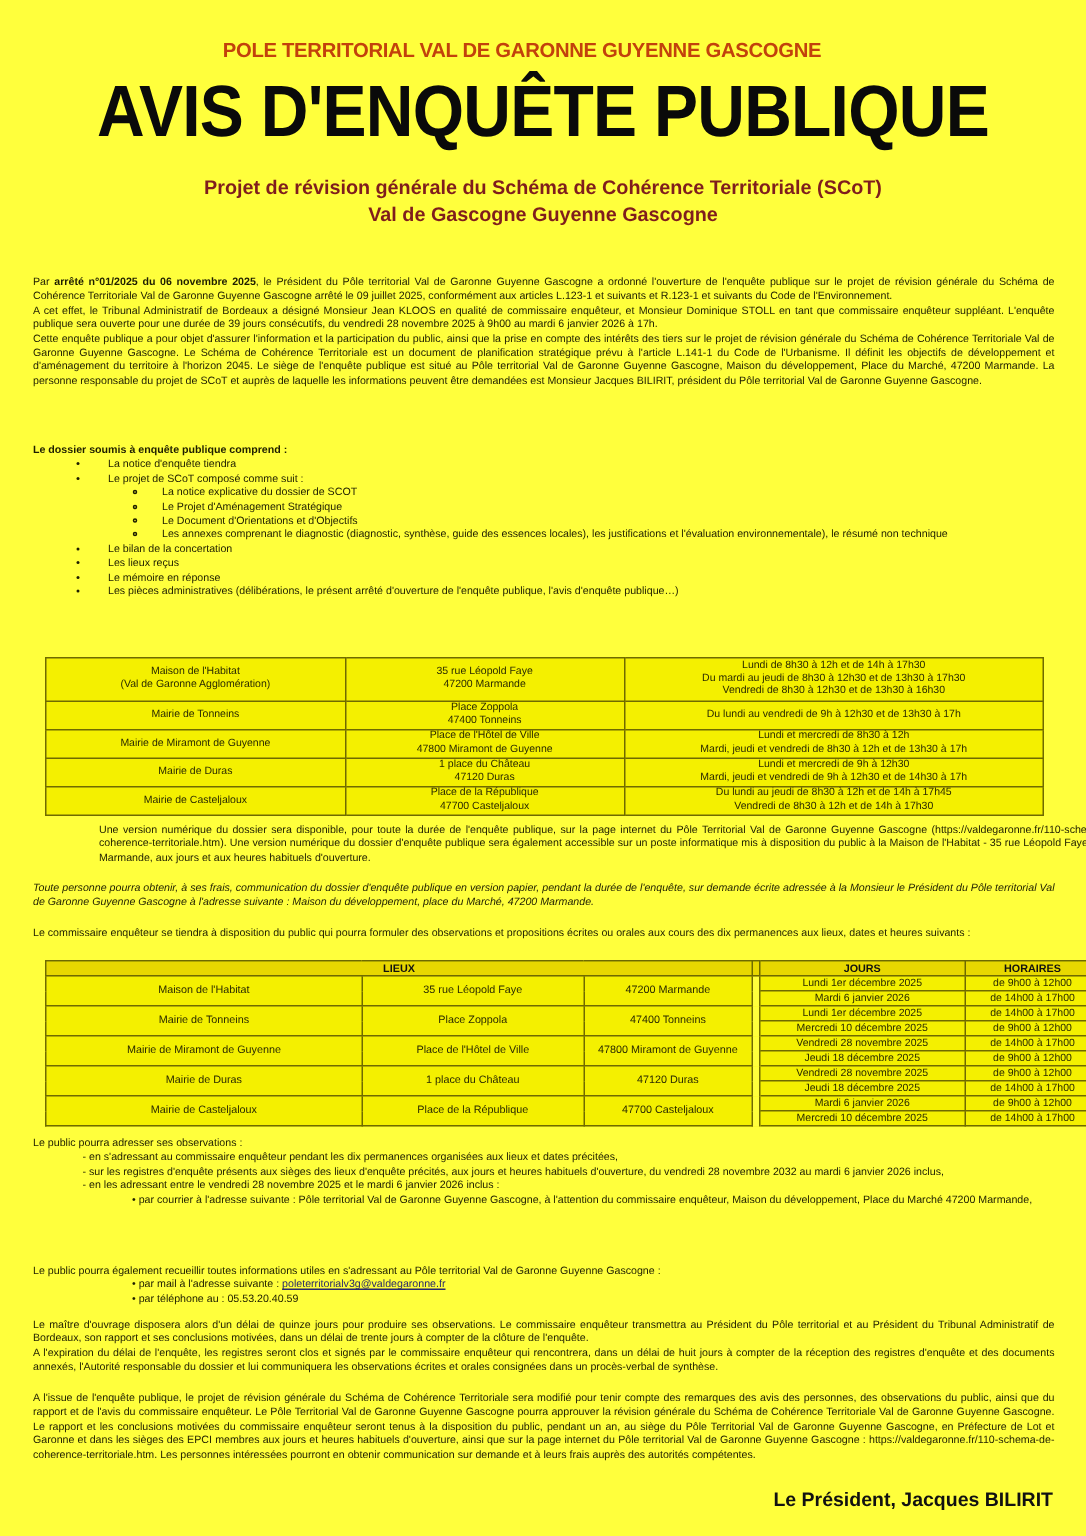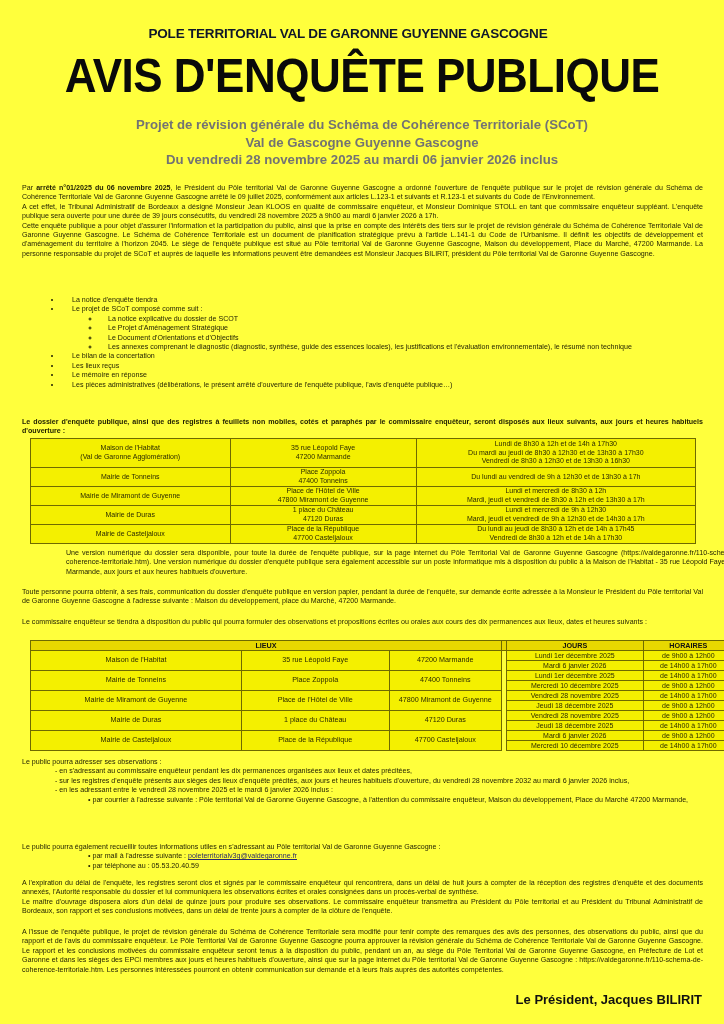--- a/index.html
+++ b/index.html
@@ -5,31 +5,31 @@
   html, body { margin: 0; padding: 0; }
   body {
     width: 724px; height: 1024px; overflow: hidden;
     background: #ffff3c;
     font-family: "Liberation Sans", sans-serif;
     color: #1a1a00;
   }
   .page { position: relative; width: 724px; height: 1024px; }
   .org {
     position: absolute; top: 26px; left: 0; width: 696px;
-    text-align: center; font-weight: bold; font-size: 13.5px; color: #0f172a;
+    text-align: center; font-weight: bold; font-size: 13.5px; color: #c2410c;
     letter-spacing: -0.2px;
   }
   .title {
     position: absolute; top: 50px; left: 0; width: 724px;
     text-align: center; font-weight: bold; font-size: 44px; color: #0a0a0a;
     letter-spacing: -0.5px; transform: scaleY(1.1);
   }
   .subtitle {
     position: absolute; top: 116px; left: 0; width: 724px;
-    text-align: center; font-weight: bold; font-size: 13.2px; line-height: 17.5px; color: #737373;
+    text-align: center; font-weight: bold; font-size: 13.2px; line-height: 17.5px; color: #7f1d1d;
   }
   .body {
     position: absolute; left: 22px; width: 681px;
     font-size: 7.1px; line-height: 9.4px; color: #1e1e00;
     text-align: justify;
   }
   .body p { margin: 0; }
   .b { font-weight: bold; }
   .intro { top: 184px; }
   .dossier { top: 296px; }
@@ -39,21 +39,21 @@
   ul.l2 { margin: 0; padding-left: 28px; list-style: circle; }
   ul.l2 li { padding-left: 8px; }
   .reg-head { top: 418px; font-weight: bold; }
   table { border-collapse: collapse; font-size: 7px; color: #2a2a00; }
   td, th { border: 1px solid #6f6a00; text-align: center; padding: 0 2px; }
   .t1 { position: absolute; top: 438px; left: 30px; width: 666px; background: #f4f000; }
   .t1 td { line-height: 8.6px; }
   .t1 .r-habitat td { height: 28px; }
   .t1 .r td { height: 18px; }
   .numerique { top: 549px; margin-left: 44px; }
-  .papier { top: 588px; }
+  .papier { top: 588px; font-style: italic; }
   .perm { top: 618px; }
   .t2 { position: absolute; top: 640px; left: 30px; width: 704px; background: #f4f000; }
   .t2 th { background: #e8d800; font-weight: bold; font-size: 7.2px; height: 9px; line-height: 9px; color: #111; }
   .t2 td { height: 9px; line-height: 9px; }
   .t2 td.lieu { height: 19px; font-size: 7.2px; line-height: 8.4px; }
   .t2 td.sep { border-top: none; border-bottom: none; width: 4px; padding: 0; background: #ffff3c; border-left: 1px solid #6f6a00; border-right: 1px solid #6f6a00;}
   .observations { top: 758px; }
   .ind1 { padding-left: 33px; }
   .ind2 { padding-left: 66px; }
   a.mail { color: #2a2a6a; text-decoration: underline; }
@@ -66,48 +66,47 @@
 </style>
 </head>
 <body>
 
 <div class="page">
   <div class="org">POLE TERRITORIAL VAL DE GARONNE GUYENNE GASCOGNE</div>
   <div class="title">AVIS D'ENQUÊTE PUBLIQUE</div>
   <div class="subtitle">
     <div>Projet de révision générale du Schéma de Cohérence Territoriale (SCoT)</div>
     <div>Val de Gascogne Guyenne Gascogne</div>
-    <div>Du vendredi 28 novembre 2025 au mardi 06 janvier 2026 inclus</div>
   </div>
 
   <div class="body intro">
     <p><span>Par </span><span class="b">arrêté n°01/2025 du 06 novembre 2025</span><span>, le Président du Pôle territorial Val de Garonne Guyenne Gascogne a ordonné l'ouverture de l'enquête publique sur le projet de révision générale du Schéma de Cohérence Territoriale Val de Garonne Guyenne Gascogne arrêté le 09 juillet 2025, conformément aux articles L.123-1 et suivants et R.123-1 et suivants du Code de l'Environnement.</span></p>
     <p>A cet effet, le Tribunal Administratif de Bordeaux a désigné Monsieur Jean KLOOS en qualité de commissaire enquêteur, et Monsieur Dominique STOLL en tant que commissaire enquêteur suppléant. L'enquête publique sera ouverte pour une durée de 39 jours consécutifs, du vendredi 28 novembre 2025 à 9h00 au mardi 6 janvier 2026 à 17h.</p>
     <p>Cette enquête publique a pour objet d'assurer l'information et la participation du public, ainsi que la prise en compte des intérêts des tiers sur le projet de révision générale du Schéma de Cohérence Territoriale Val de Garonne Guyenne Gascogne. Le Schéma de Cohérence Territoriale est un document de planification stratégique prévu à l'article L.141-1 du Code de l'Urbanisme. Il définit les objectifs de développement et d'aménagement du territoire à l'horizon 2045. Le siège de l'enquête publique est situé au Pôle territorial Val de Garonne Guyenne Gascogne, Maison du développement, Place du Marché, 47200 Marmande. La personne responsable du projet de SCoT et auprès de laquelle les informations peuvent être demandées est Monsieur Jacques BILIRIT, président du Pôle territorial Val de Garonne Guyenne Gascogne.</p>
   </div>
 
   <div class="body dossier">
+    <p class="head">Le dossier soumis à enquête publique comprend :</p>
     <ul class="l1">
       <li>La notice d'enquête tiendra</li>
       <li><span>Le projet de SCoT composé comme suit :</span>
         <ul class="l2">
           <li>La notice explicative du dossier de SCOT</li>
           <li>Le Projet d'Aménagement Stratégique</li>
           <li>Le Document d'Orientations et d'Objectifs</li>
           <li>Les annexes comprenant le diagnostic (diagnostic, synthèse, guide des essences locales), les justifications et l'évaluation environnementale), le résumé non technique</li>
         </ul>
       </li>
       <li>Le bilan de la concertation</li>
       <li>Les lieux reçus</li>
       <li>Le mémoire en réponse</li>
       <li>Les pièces administratives (délibérations, le présent arrêté d'ouverture de l'enquête publique, l'avis d'enquête publique…)</li>
     </ul>
   </div>
 
-  <div class="body reg-head">Le dossier d'enquête publique, ainsi que des registres à feuillets non mobiles, cotés et paraphés par le commissaire enquêteur, seront disposés aux lieux suivants, aux jours et heures habituels d'ouverture :</div>
 
   <table class="t1">
     <tbody id="t1body">
         <tr class="r-habitat">
           <td style="width: 30%;">
             <div>Maison de l'Habitat</div>
             <div>(Val de Garonne Agglomération)</div>
           </td>
           <td style="width: 28%;">
             <div>35 rue Léopold Faye</div>
@@ -258,20 +257,20 @@
     <p class="ind2">• par courrier à l'adresse suivante : Pôle territorial Val de Garonne Guyenne Gascogne, à l'attention du commissaire enquêteur, Maison du développement, Place du Marché 47200 Marmande,</p>
   </div>
 
   <div class="body info">
     <p>Le public pourra également recueillir toutes informations utiles en s'adressant au Pôle territorial Val de Garonne Guyenne Gascogne :</p>
     <p class="ind2"><span>• par mail à l'adresse suivante : </span><a class="mail">poleterritorialv3g@valdegaronne.fr</a></p>
     <p class="ind2">• par téléphone au : 05.53.20.40.59</p>
   </div>
 
   <div class="body expiration">
+    <p>Le maître d'ouvrage disposera alors d'un délai de quinze jours pour produire ses observations. Le commissaire enquêteur transmettra au Président du Pôle territorial et au Président du Tribunal Administratif de Bordeaux, son rapport et ses conclusions motivées, dans un délai de trente jours à compter de la clôture de l'enquête.</p>
     <p>A l'expiration du délai de l'enquête, les registres seront clos et signés par le commissaire enquêteur qui rencontrera, dans un délai de huit jours à compter de la réception des registres d'enquête et des documents annexés, l'Autorité responsable du dossier et lui communiquera les observations écrites et orales consignées dans un procès-verbal de synthèse.</p>
-    <p>Le maître d'ouvrage disposera alors d'un délai de quinze jours pour produire ses observations. Le commissaire enquêteur transmettra au Président du Pôle territorial et au Président du Tribunal Administratif de Bordeaux, son rapport et ses conclusions motivées, dans un délai de trente jours à compter de la clôture de l'enquête.</p>
   </div>
 
   <div class="body issue">A l'issue de l'enquête publique, le projet de révision générale du Schéma de Cohérence Territoriale sera modifié pour tenir compte des remarques des avis des personnes, des observations du public, ainsi que du rapport et de l'avis du commissaire enquêteur. Le Pôle Territorial Val de Garonne Guyenne Gascogne pourra approuver la révision générale du Schéma de Cohérence Territoriale Val de Garonne Guyenne Gascogne. Le rapport et les conclusions motivées du commissaire enquêteur seront tenus à la disposition du public, pendant un an, au siège du Pôle Territorial Val de Garonne Guyenne Gascogne, en Préfecture de Lot et Garonne et dans les sièges des EPCI membres aux jours et heures habituels d'ouverture, ainsi que sur la page internet du Pôle territorial Val de Garonne Guyenne Gascogne : https://valdegaronne.fr/110-schema-de-coherence-territoriale.htm. Les personnes intéressées pourront en obtenir communication sur demande et à leurs frais auprès des autorités compétentes.</div>
 
   <div class="sign">Le Président, Jacques BILIRIT</div>
 </div>
 
 </body></html>

